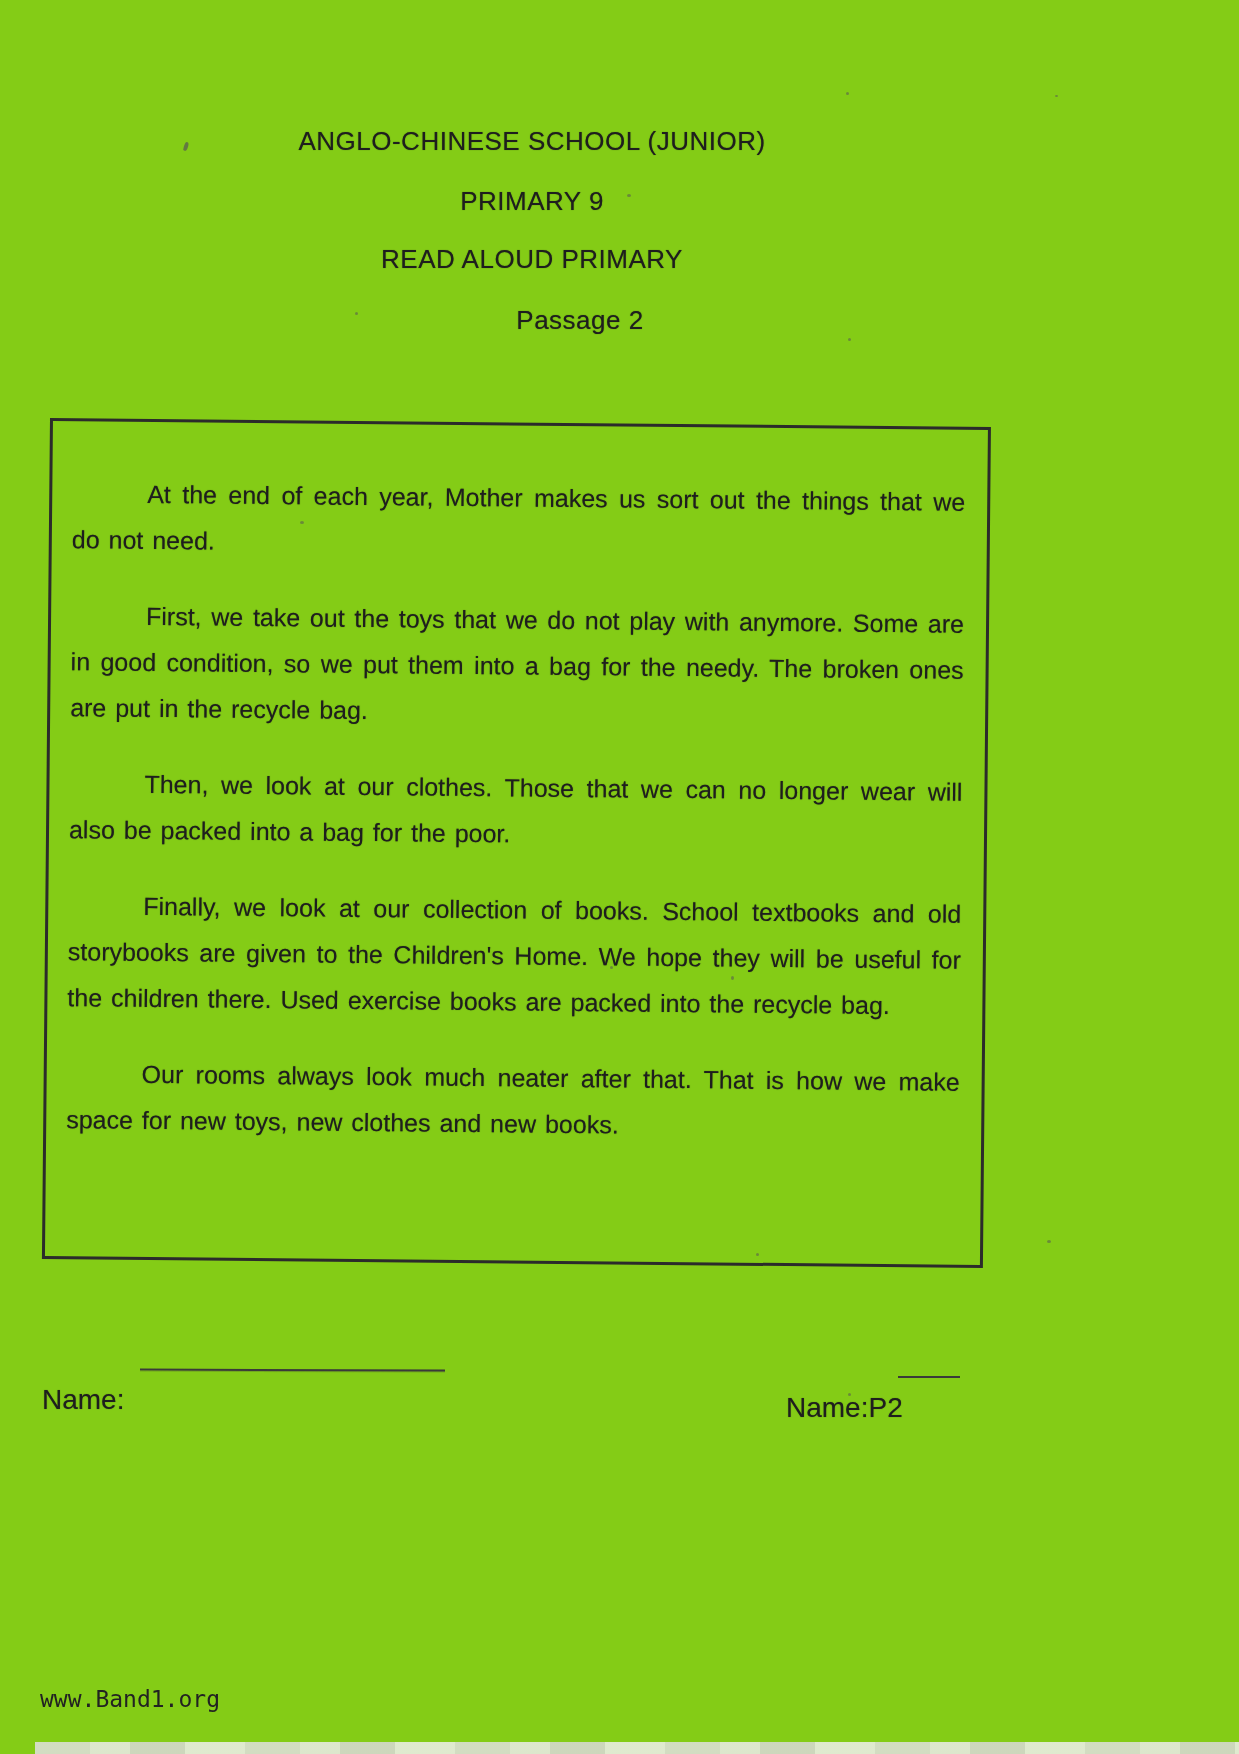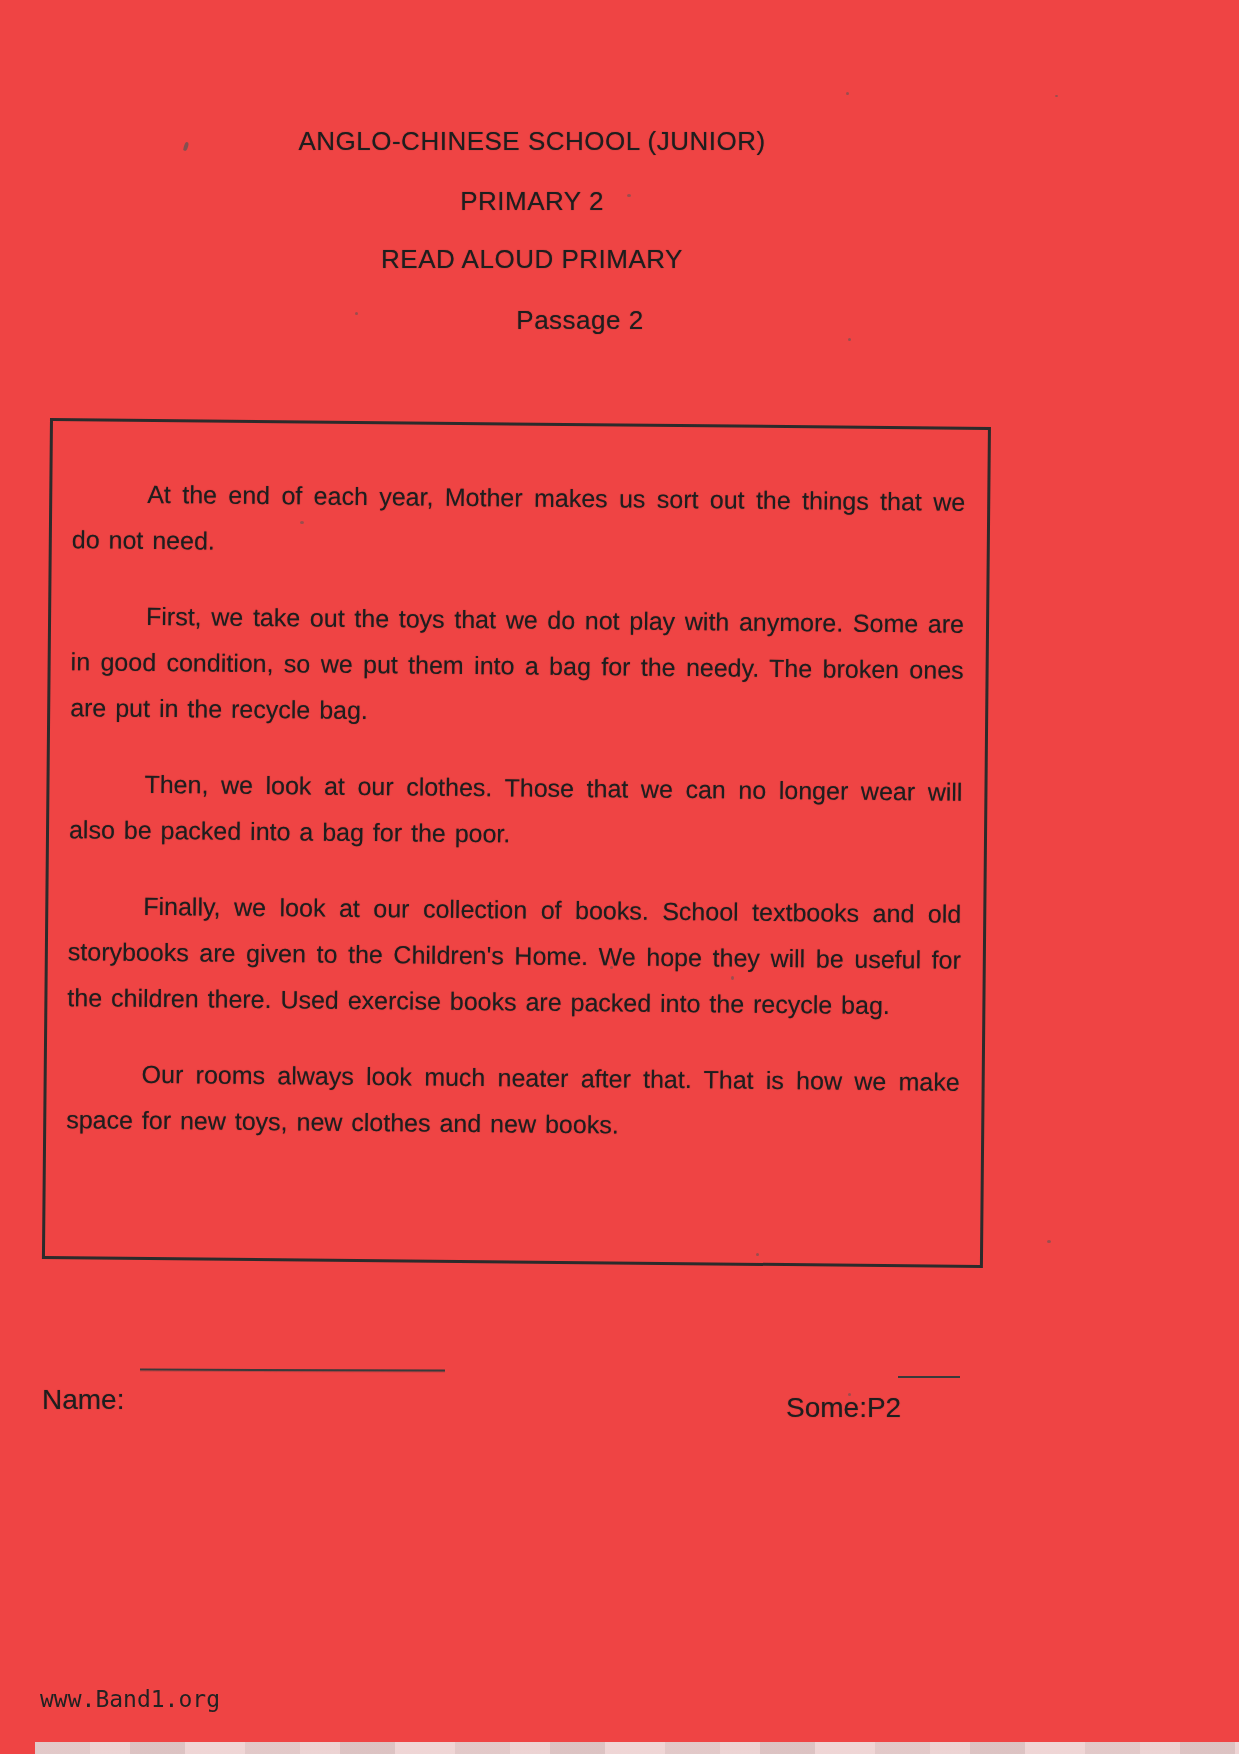--- a/index.html
+++ b/index.html
@@ -4,21 +4,21 @@
 <style>
   html, body {
     margin: 0;
     padding: 0;
     background: #ffffff;
   }
   .sheet {
     position: relative;
     width: 1239px;
     height: 1754px;
-    background: #ef4444;
+    background: #84cc16;
     overflow: hidden;
     font-family: "Liberation Sans", sans-serif;
     color: #1e1e1e;
   }
   
   .header {
     position: absolute;
     left: 0;
     top: 0;
     width: 1064px; 
@@ -116,36 +116,36 @@
     opacity: 0.7;
   }
 </style>
 </head>
 <body>
 
 <div class="sheet">
 
   <div class="header">
     <div class="h-line h1">ANGLO-CHINESE SCHOOL (JUNIOR)</div>
-    <div class="h-line h2">PRIMARY 2</div>
+    <div class="h-line h2">PRIMARY 9</div>
     <div class="h-line h3">READ ALOUD PRIMARY</div>
     <div class="h-line h4">Passage 2</div>
   </div>
 
   <div class="passage-box">
     <p>At the end of each year, Mother makes us sort out the things that we do not need.</p>
     <p>First, we take out the toys that we do not play with anymore. Some are in good condition, so we put them into a bag for the needy. The broken ones are put in the recycle bag.</p>
     <p>Then, we look at our clothes. Those that we can no longer wear will also be packed into a bag for the poor.</p>
     <p>Finally, we look at our collection of books. School textbooks and old storybooks are given to the Children's Home. We hope they will be useful for the children there. Used exercise books are packed into the recycle bag.</p>
     <p>Our rooms always look much neater after that. That is how we make space for new toys, new clothes and new books.</p>
   </div>
 
   <span class="field-label name-label">Name:</span>
   <span class="blank-line name-line"></span>
-  <span class="field-label class-label">Some:P2</span>
+  <span class="field-label class-label">Name:P2</span>
   <span class="blank-line class-line"></span>
 
   <div class="watermark">www.Band1.org</div>
 
   <div class="scan-strip"></div>
 
   <span class="speck comma" style="left:184px; top:142px;"></span>
   <span class="speck" style="left:627px; top:194px; width:4px; height:3px;"></span>
   <span class="speck" style="left:846px; top:92px; width:3px; height:3px;"></span>
   <span class="speck" style="left:355px; top:312px; width:3px; height:3px;"></span>

